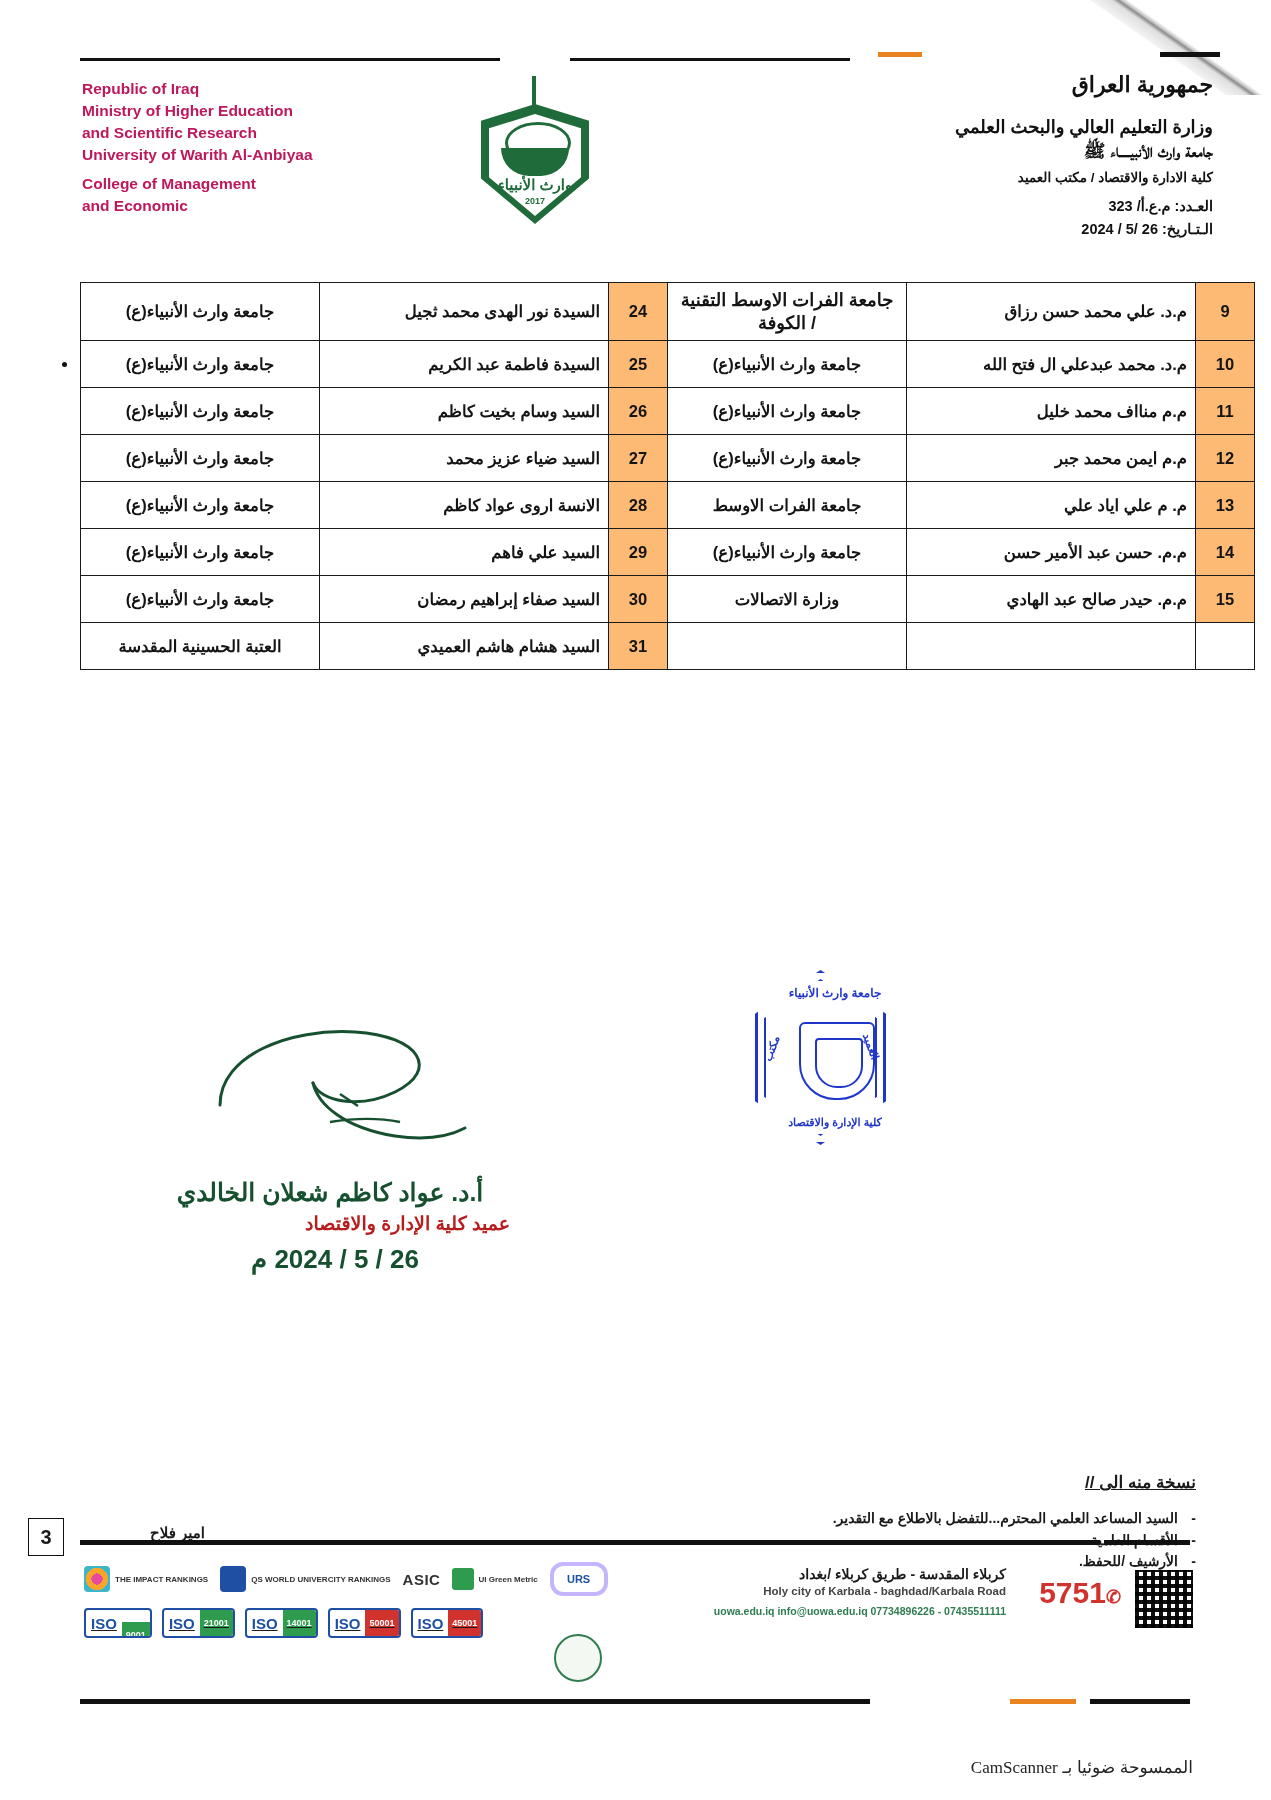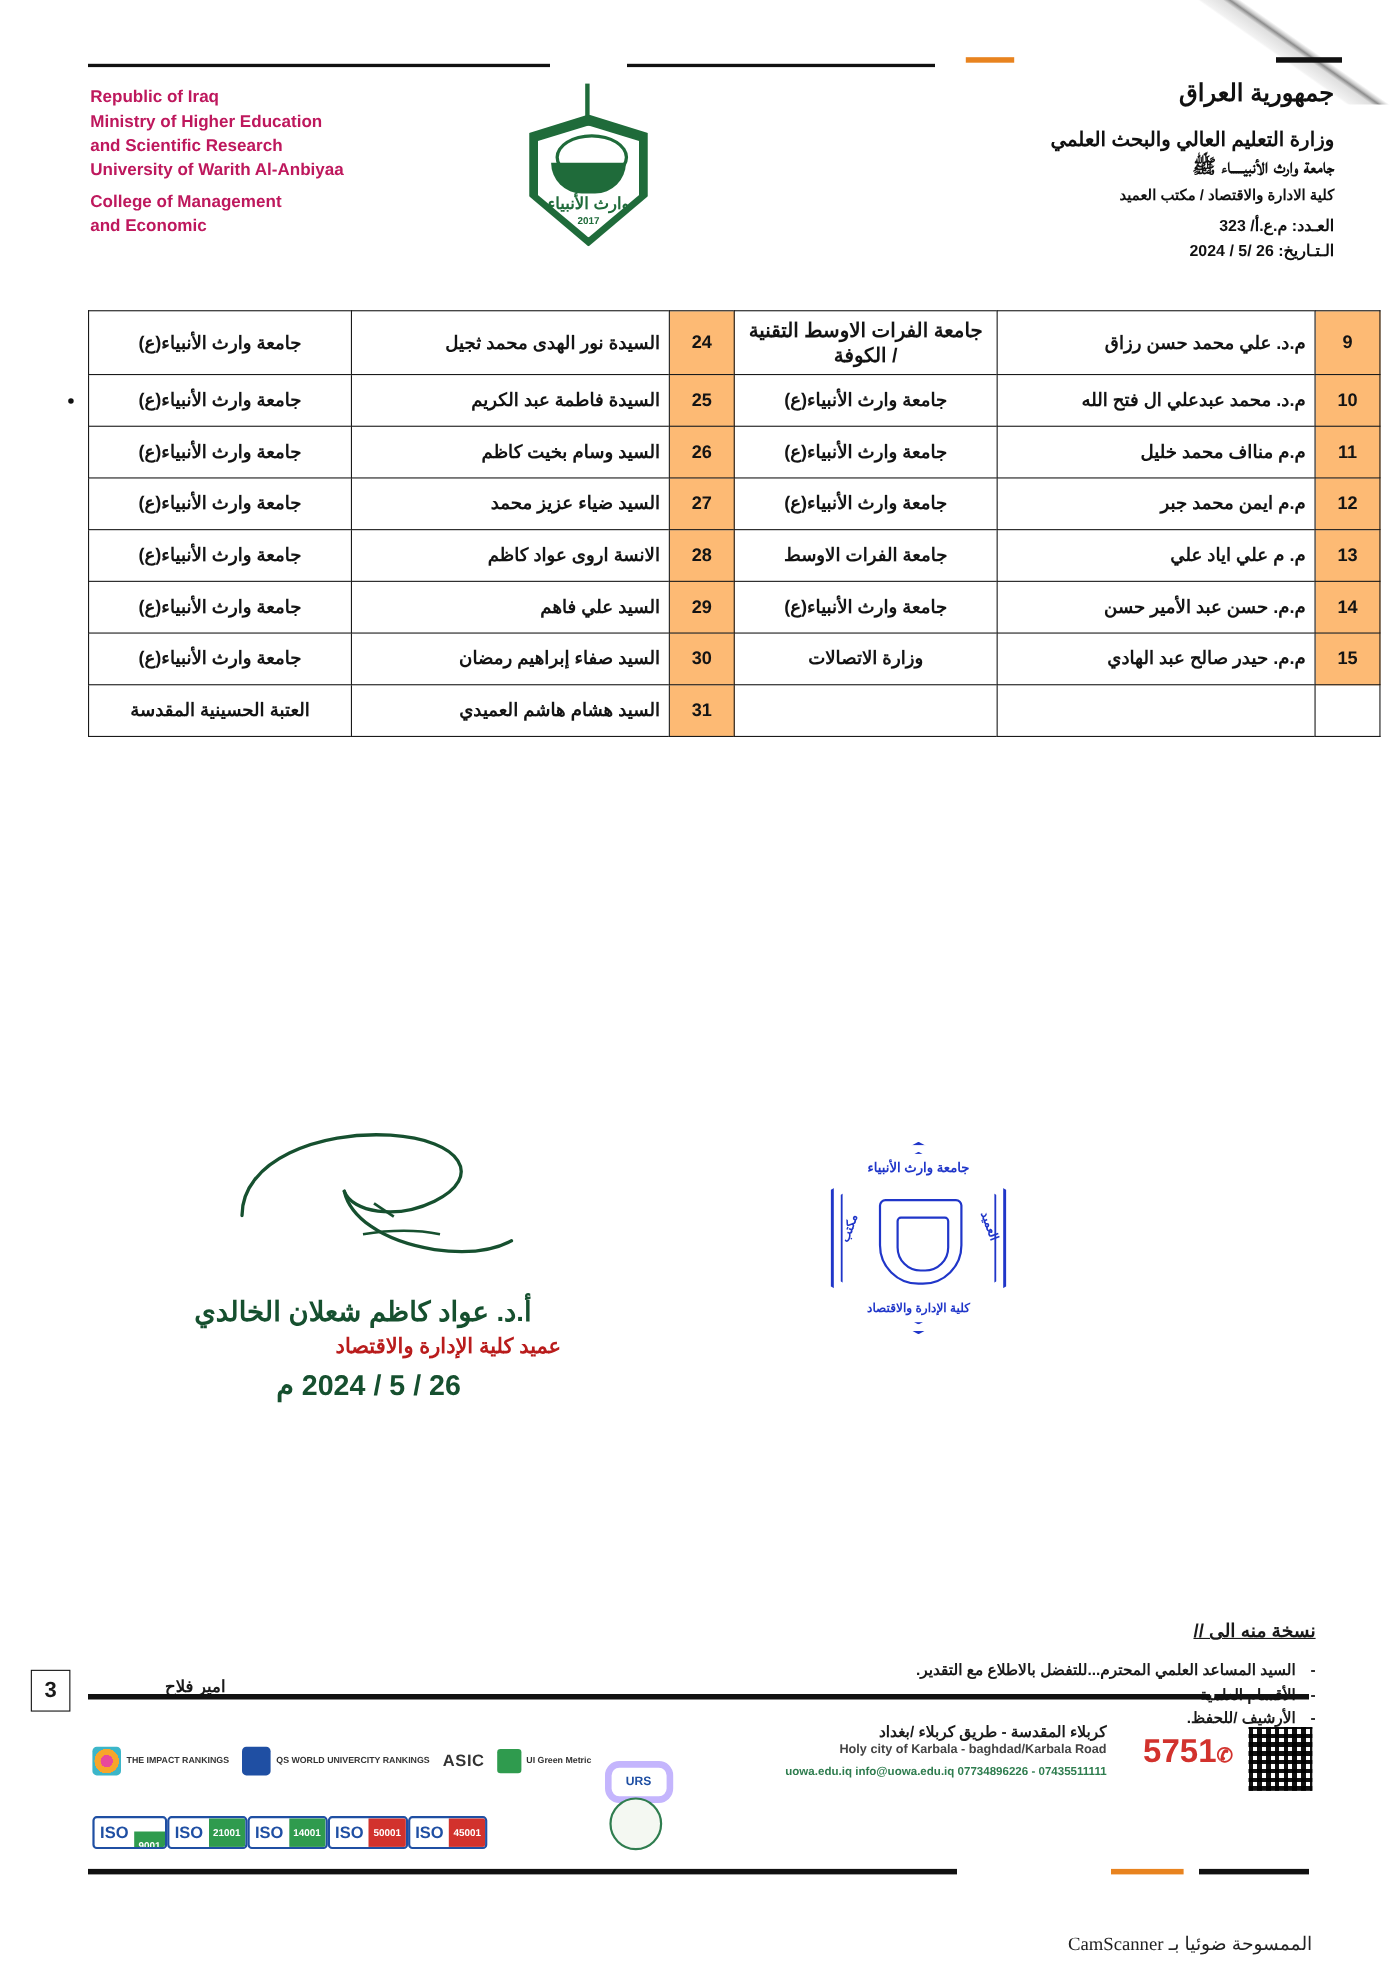--- a/index.html
+++ b/index.html
@@ -115,21 +115,21 @@
     position:absolute;left:150px;top:1212px;width:360px;
     direction:rtl;font-size:19px;font-weight:bold;color:#b91c1c;
   }
   .sig-date{
     position:absolute;left:195px;top:1244px;width:280px;text-align:center;
     direction:rtl;font-size:26px;font-weight:bold;color:#16502f;
     letter-spacing:1px;
   }
 
   
-  .stamp{position:absolute;left:755px;top:1038px;width:160px;height:175px;}
+  .stamp{position:absolute;left:755px;top:970px;width:131px;height:175px;}
   .stamp .hex{
     position:absolute;inset:0;border:3px solid #2036c9;
     clip-path:polygon(50% 0,100% 25%,100% 75%,50% 100%,0 75%,0 25%);
   }
   .stamp .hex2{
     position:absolute;left:9px;top:9px;right:9px;bottom:9px;border:2px solid #2036c9;
     clip-path:polygon(50% 0,100% 25%,100% 75%,50% 100%,0 75%,0 25%);
   }
   .stamp .txt-top{
     position:absolute;left:0;top:16px;width:160px;text-align:center;direction:rtl;
@@ -188,24 +188,24 @@
   .bdg{
     display:flex;align-items:center;gap:5px;font-size:8px;font-weight:bold;color:#333;
   }
   .bdg .sq{width:26px;height:26px;border-radius:4px;display:block;}
   .impact .sq{background:radial-gradient(circle at 50% 50%,#e8499c 0 30%,#f7a52b 31% 60%,#3cb6c9 61% 100%);}
   .qs .sq{background:#1f4fa3;}
   .asic{color:#333;font-size:15px;font-weight:bold;letter-spacing:.5px;}
   .uigm{display:flex;align-items:center;gap:4px;}
   .uigm .g{width:22px;height:22px;border-radius:3px;background:#2f9b4e;}
   .urs{
-    width:50px;height:26px;border:6px solid #c4b5fd;border-radius:13px;
-    display:flex;align-items:center;justify-content:center;color:#1f4fa3;font-size:11px;font-weight:bold;margin-top:39px;
-  }
-  .badge-row2{display:flex;align-items:center;gap:0;margin-top:12px;}
+    width:50px;height:26px;border:4px solid #c4b5fd;border-radius:13px;
+    display:flex;align-items:center;justify-content:center;color:#1f4fa3;font-size:11px;font-weight:bold;
+  }
+  .badge-row2{display:flex;align-items:center;gap:10px;margin-top:12px;text-decoration:underline;}
   .iso{
     display:flex;align-items:center;border:2px solid #1f4fa3;border-radius:4px;overflow:hidden;
     height:26px;
   }
   .iso .lbl{color:#1f4fa3;font-size:15px;font-weight:bold;padding:0 5px;}
   .iso .n{font-size:9px;font-weight:bold;color:#fff;padding:0 4px;height:100%;display:flex;align-items:center;}
   .iso.c1 .n{background:#2f9b4e;margin-top:23px;}
   .iso.c2 .n{background:#2f9b4e;}
   .iso.c3 .n{background:#2f9b4e;}
   .iso.c4 .n{background:#d2322d;}

